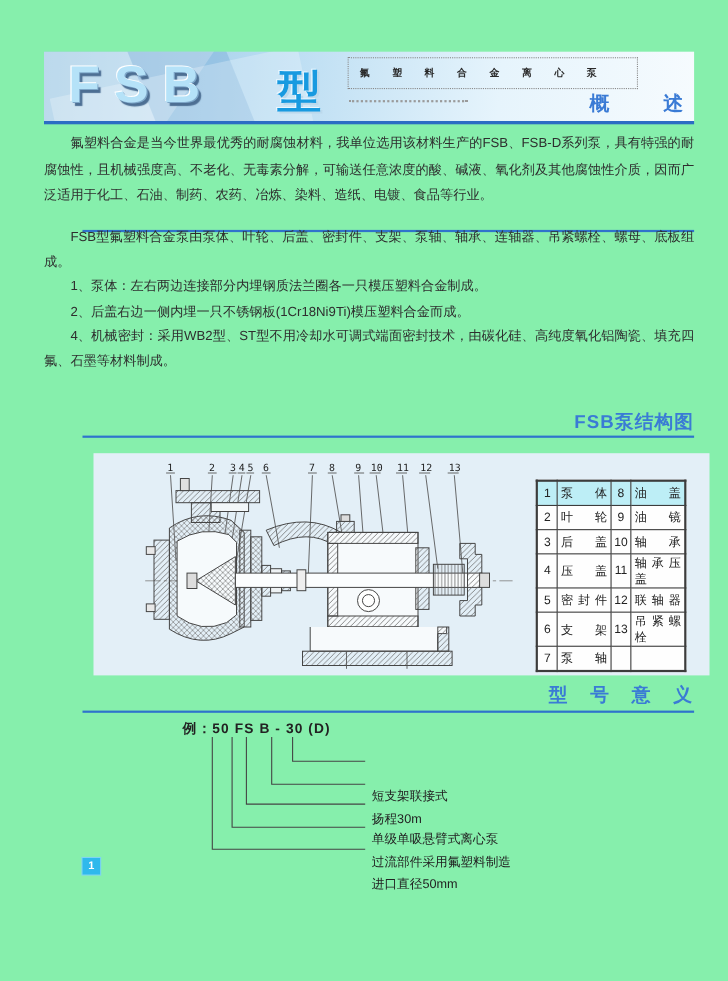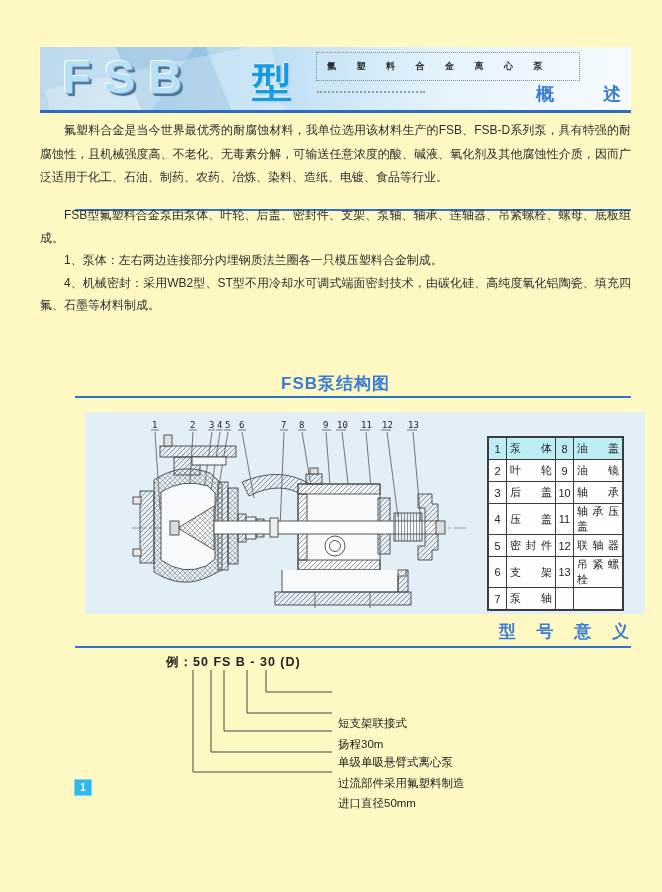--- a/index.html
+++ b/index.html
@@ -1,16 +1,16 @@
 <!DOCTYPE html>
 <html><head>
 <meta charset="utf-8">
 <style>
   html,body{margin:0;padding:0;background:#ffffff;}
-  .page{position:relative;width:662px;height:892px;background:#fef9c3;overflow:hidden;
+  .page{position:relative;width:662px;height:892px;background:#86efac;overflow:hidden;
         font-family:"Liberation Sans","DejaVu Sans",sans-serif;color:#333;}
 
   
   .banner{position:absolute;left:40px;top:47px;width:591px;height:63px;overflow:hidden;
           background:linear-gradient(95deg,#8fc0e0 0%,#b9dcf2 35%,#e6f4fc 70%,#f6fbfe 100%);}
   .banner .shape1{position:absolute;left:-30px;top:-20px;width:160px;height:110px;
           background:rgba(255,255,255,.40);transform:skewX(-28deg) rotate(8deg);}
   .banner .shape2{position:absolute;left:90px;top:-30px;width:90px;height:130px;
           background:rgba(90,150,205,.28);transform:skewX(22deg);}
   .banner .shape3{position:absolute;left:10px;top:18px;width:230px;height:70px;
@@ -89,24 +89,25 @@
 
   <div class="para" style="top:119px;">
     <p>氟塑料合金是当今世界最优秀的耐腐蚀材料，我单位选用该材料生产的FSB、FSB-D系列泵，具有特强的耐腐蚀性，且机械强度高、不老化、无毒素分解，可输送任意浓度的酸、碱液、氧化剂及其他腐蚀性介质，因而广泛适用于化工、石油、制药、农药、冶炼、染料、造纸、电镀、食品等行业。</p>
   </div>
 
   <div class="rule rule-thin" style="left:75px;top:209px;width:556px;"></div>
 
   <div class="para struct" style="top:204px;">
     <p>FSB型氟塑料合金泵由泵体、叶轮、后盖、密封件、支架、泵轴、轴承、连轴器、吊紧螺栓、螺母、底板组成。</p>
     <p>1、泵体：左右两边连接部分内埋钢质法兰圈各一只模压塑料合金制成。</p>
+    <p>2、后盖右边一侧内埋一只不锈钢板(1Cr18Ni9Ti)模压塑料合金而成。</p>
     <p>4、机械密封：采用WB2型、ST型不用冷却水可调式端面密封技术，由碳化硅、高纯度氧化铝陶瓷、填充四氟、石墨等材料制成。</p>
   </div>
 
-  <div class="sec-head nospace" style="top:372px;text-align:center;">FSB泵结构图</div>
+  <div class="sec-head nospace" style="top:372px;">FSB泵结构图</div>
   <div class="rule rule-thin" style="left:75px;top:396px;width:556px;"></div>
 
   <div class="diagram-bg"></div>
 
   <svg class="pump-svg" width="340" height="192" viewBox="0 0 340 192">
     <defs>
       <pattern id="h1" width="5" height="5" patternUnits="userSpaceOnUse">
         <path d="M0,5 L5,0" stroke="#6a6a6a" stroke-width="0.7"></path>
       </pattern>
       <pattern id="h2" width="5" height="5" patternUnits="userSpaceOnUse">

